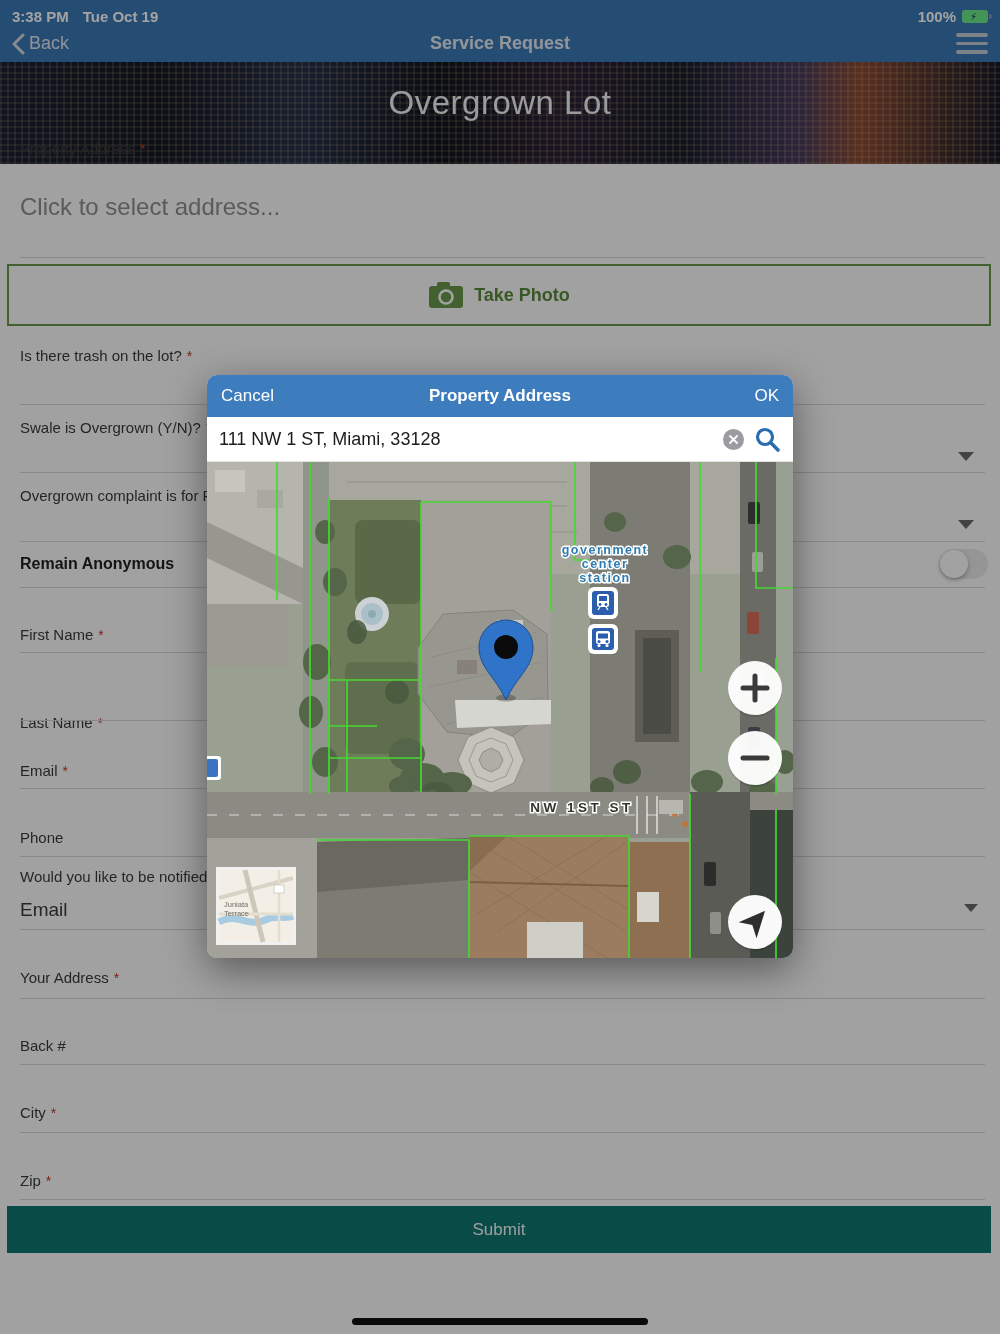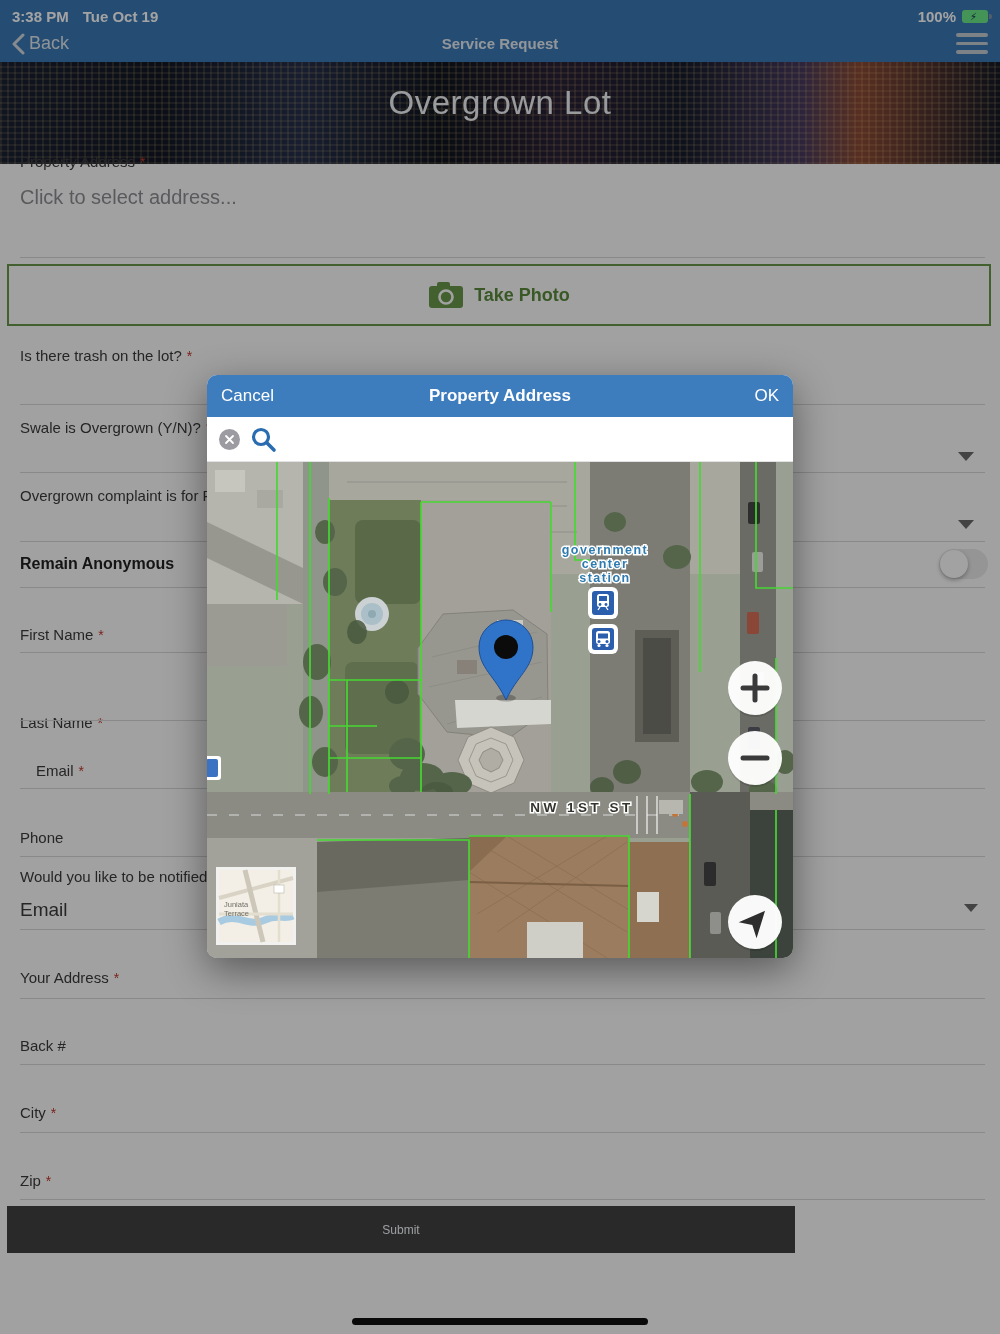--- a/index.html
+++ b/index.html
@@ -11,45 +11,45 @@
     display:flex;align-items:center;justify-content:space-between;padding:16px 12px;box-sizing:border-box;
     font-size:15px;font-weight:700;}
   #statusbar .left{display:flex;gap:14px;}
   .batt{display:inline-flex;align-items:center;gap:6px;}
   .batt-body{width:26px;height:13px;border-radius:3px;background:#6ce889;position:relative;display:inline-block;}
   .batt-body:after{content:"";position:absolute;right:-4px;top:4px;width:3px;height:5px;background:#7d93a8;border-radius:0 2px 2px 0;}
   .bolt{position:absolute;left:8px;top:1px;color:#12324d;font-size:10px;}
   #navbar{left:0;top:25px;width:1000px;height:37px;background:#3a78b5;display:flex;align-items:center;
     justify-content:space-between;padding:0 12px;box-sizing:border-box;}
   .backwrap{display:flex;align-items:center;gap:4px;color:#dfe6ec;font-size:18px;}
-  #navtitle{position:absolute;left:0;right:0;text-align:center;color:#e4ebf1;font-size:15px;font-weight:700;}
+  #navtitle{position:absolute;left:0;right:0;text-align:center;color:#e4ebf1;font-size:18px;font-weight:700;}
   .burger{display:flex;flex-direction:column;gap:5px;}
   .burger i{display:block;width:32px;height:3.5px;border-radius:2px;background:#c3cbd2;}
   
   #hero{left:0;top:62px;width:1000px;height:102px;overflow:hidden;
     background-color:#141927;
     background-image:
       repeating-linear-gradient(90deg,rgba(255,215,130,.13) 0 2px,transparent 2px 7px),
       repeating-linear-gradient(0deg,rgba(255,220,140,.11) 0 2px,transparent 2px 6px),
       linear-gradient(90deg,#1a2133 0%,#121725 16%,#26304b 30%,#10141f 44%,#2a2136 56%,#161c2c 68%,#45395e 80%,#8a4a36 86%,#141927 100%);}
   #hero .title{position:absolute;left:0;right:0;top:22px;text-align:center;color:#f1f3f5;font-size:33px;letter-spacing:.5px;}
   
   .lbl{position:absolute;left:20px;font-size:15px;color:#3b3b3b;}
   .req{color:#c0392b;margin-left:5px;font-size:14px;}
-  .value{position:absolute;left:20px;font-size:20px;color:#8e8e93;}
+  .value{position:absolute;left:20px;font-size:24px;color:#8e8e93;margin-top:7px;}
   .divider{position:absolute;left:20px;right:15px;height:1px;background:#d7d7d7;}
   .chev{position:absolute;width:0;height:0;border-left:8px solid transparent;border-right:8px solid transparent;border-top:9px solid #6a6a6a;}
   #photoBtn{left:7px;top:264px;width:984px;height:62px;border:2px solid #68984a;box-sizing:border-box;
     display:flex;align-items:center;justify-content:center;gap:10px;color:#5a8a3c;font-size:18px;font-weight:700;}
   #toggle{right:12px;top:549px;width:49px;height:30px;border-radius:15px;background:#e9e9ea;}
   #toggle .knob{position:absolute;left:1px;top:1px;width:28px;height:28px;border-radius:50%;background:#fdfdfd;box-shadow:0 2px 4px rgba(0,0,0,.3);}
   #anonLbl{font-weight:700;font-size:16px;color:#222;}
   .selval{position:absolute;left:20px;font-size:19px;color:#3a3a3a;}
-  #submitBtn{left:7px;top:1206px;width:788px;height:47px;background:#404040;color:#f2f6fa;
-    display:flex;align-items:center;justify-content:center;font-size:12px;}
+  #submitBtn{left:7px;top:1206px;width:984px;height:47px;background:#0f766e;color:#f2f6fa;
+    display:flex;align-items:center;justify-content:center;font-size:17px;}
   #homebar{left:352px;top:1318px;width:296px;height:7px;border-radius:4px;background:#101010;}
   
   #dim{left:0;top:0;width:1000px;height:1334px;background:rgba(0,0,0,.36);z-index:40;}
   
   #modal{left:207px;top:375px;width:586px;height:583px;z-index:50;border-radius:10px;overflow:hidden;
     box-shadow:0 12px 40px rgba(0,0,0,.45);background:#fff;}
   #modalHeader{height:42px;background:#3d7cbd;display:flex;align-items:center;justify-content:space-between;
     padding:0 14px;color:#fff;font-size:17px;}
   #modalTitle{position:absolute;left:0;right:0;text-align:center;font-weight:700;color:#fff;font-size:17px;}
   #searchRow{height:45px;background:#fff;display:flex;align-items:center;padding:0 12px;gap:10px;border-bottom:1px solid #e2e2e2;box-sizing:border-box;}
@@ -86,21 +86,21 @@
     <i></i>
       <i></i>
       <i></i>
   </span>
 </div>
 
 <div class="abs" id="hero">
   <div class="title">Overgrown Lot</div>
 </div>
 
-<div class="lbl" style="top:153px;">
+<div class="lbl" style="top:140px;">
   <span>Property Address</span><span class="req">*</span></div>
 <div class="value" style="top:186px;">Click to select address...</div>
 <div class="divider" style="top:257px;"></div>
 
 <div class="abs" id="photoBtn">
   <svg width="36" height="28" viewBox="0 0 36 28">
     <rect x="9" y="1" width="13" height="7" rx="2" fill="#68984a"></rect>
     <rect x="1" y="5" width="34" height="22" rx="3" fill="#68984a"></rect>
     <circle cx="18" cy="16" r="6.5" fill="none" stroke="#fcfcfc" stroke-width="2.6"></circle>
   </svg>
@@ -128,21 +128,21 @@
 <div class="divider" style="top:587px;"></div>
 
 <div class="lbl" style="top:626px;">
   <span>First Name</span><span class="req">*</span></div>
 <div class="divider" style="top:652px;"></div>
 
 <div class="lbl" style="top:694px;margin-top:20px;">
   <span>Last Name</span><span class="req">*</span></div>
 <div class="divider" style="top:720px;"></div>
 
-<div class="lbl" style="top:762px;margin-left:16px;">
+<div class="lbl" style="top:762px;">
   <span>Email</span><span class="req">*</span></div>
 <div class="divider" style="top:788px;"></div>
 
 <div class="lbl" style="top:829px;">Phone</div>
 <div class="divider" style="top:856px;"></div>
 
 <div class="lbl" style="top:868px;">Would you like to be notified o</div>
 <div class="selval" style="top:899px;">Email</div>
 <div class="chev" style="right:22px;top:904px;border-left-width:7px;border-right-width:7px;border-top-width:8px;"></div>
 <div class="divider" style="top:929px;"></div>
@@ -170,20 +170,21 @@
 
 <div class="abs" id="dim"></div>
 
 <div class="abs" id="modal">
   <div id="modalHeader">
     <span id="modalTitle">Property Address</span>
     <span style="z-index:2;position:relative;">Cancel</span>
     <span style="z-index:2;position:relative;">OK</span>
   </div>
   <div id="searchRow">
+    <input type="text" value="111 NW 1 ST, Miami, 33128" style="">
     <span class="clearBtn">
       <svg width="11" height="11" viewBox="0 0 11 11">
           <path d="M2,2 L9,9 M9,2 L2,9" stroke="#fff" stroke-width="1.8" stroke-linecap="round"></path>
         </svg>
     </span>
     <svg width="27" height="27" viewBox="0 0 27 27">
       <circle cx="11" cy="11" r="7.5" fill="none" stroke="#2a6cb0" stroke-width="3.2"></circle>
       <line x1="16.8" y1="16.8" x2="24" y2="24" stroke="#2a6cb0" stroke-width="3.6" stroke-linecap="round"></line>
     </svg>
   </div>

